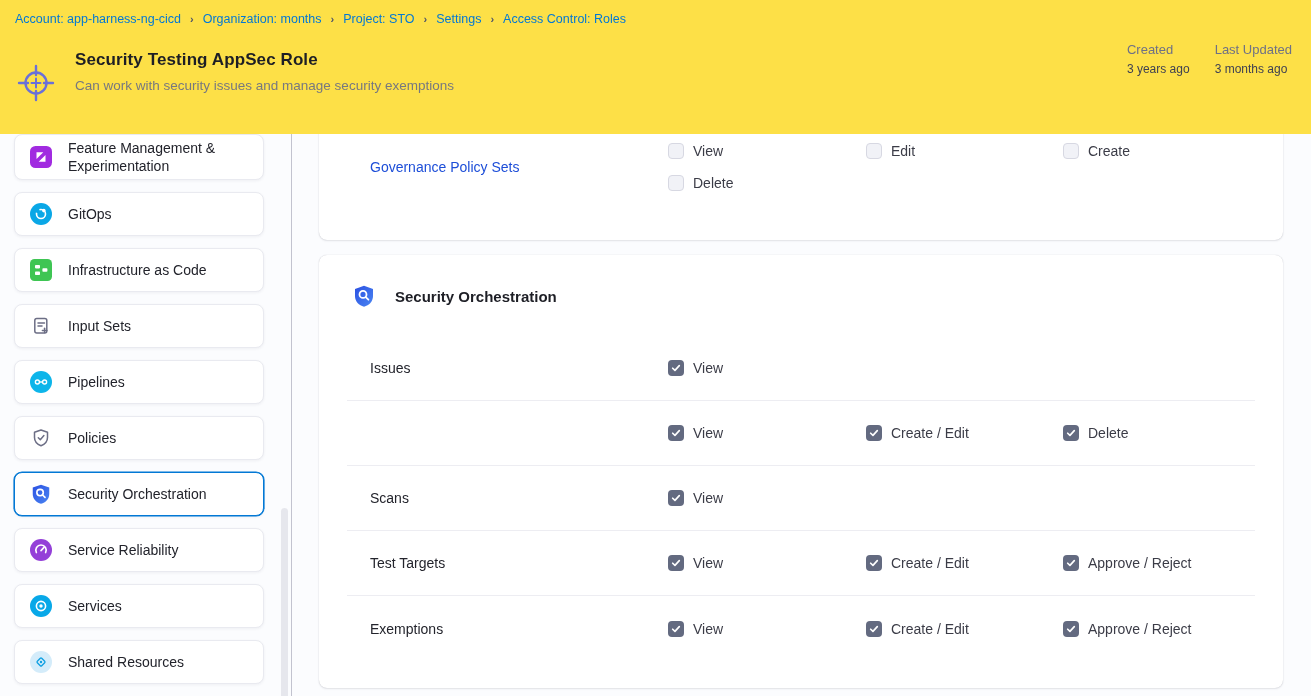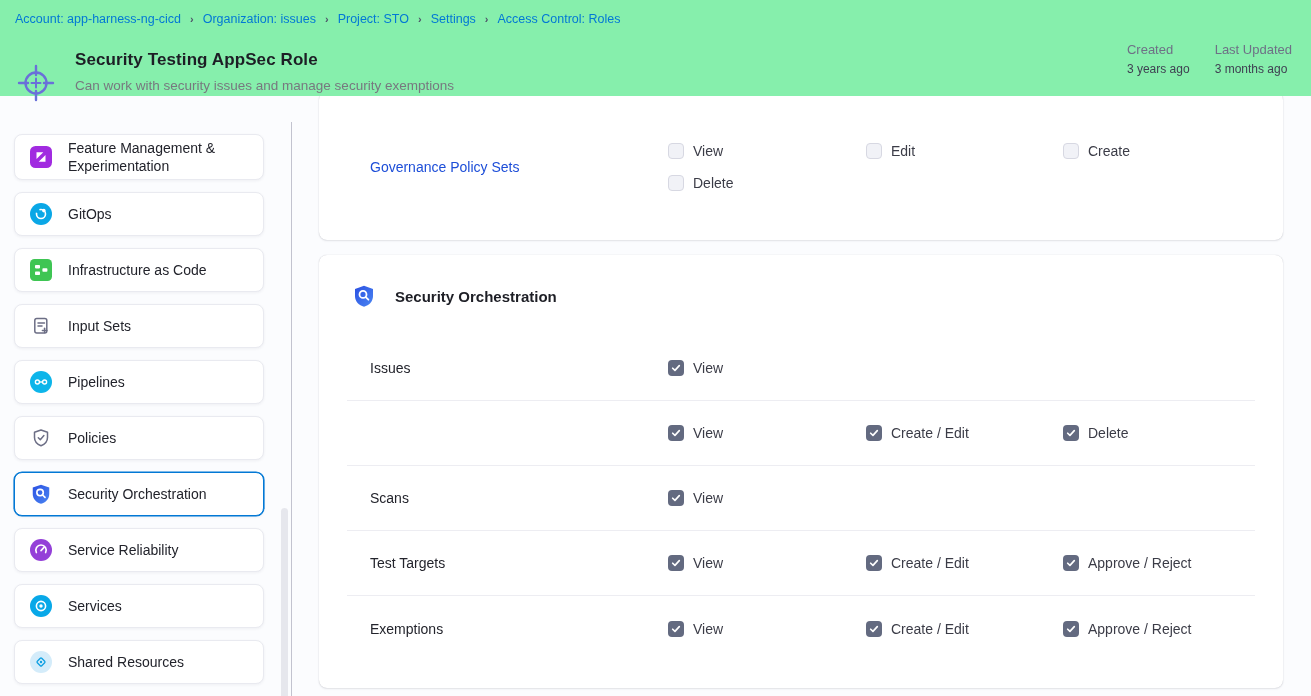--- a/index.html
+++ b/index.html
@@ -3,21 +3,21 @@
 <meta charset="utf-8">
 <style>
   * { margin:0; padding:0; box-sizing:border-box; }
   html,body { width:1311px; height:696px; }
   body {
     position:relative; overflow:hidden; background:#fbfcfe;
     font-family:"Liberation Sans","DejaVu Sans",sans-serif;
     -webkit-font-smoothing:antialiased;
   }
   
-  .band { position:absolute; left:0; top:0; width:1311px; height:96px; background:#86efac; z-index:3; }
+  .band { position:absolute; left:0; top:0; width:1311px; height:134px; background:#fde047; z-index:3; }
   .breadcrumb { position:absolute; left:15px; top:12px; display:flex; align-items:center; gap:9px; font-size:12.5px; }
   .crumb { color:#0278d5; cursor:pointer; white-space:nowrap; }
   .crumb-sep { color:#4f5468; font-size:11px; font-weight:700; transform:translateY(-0.5px); }
   .role-icon { position:absolute; left:13px; top:60px; width:46px; height:46px; }
   .role-title { position:absolute; left:75px; top:50px; font-size:17px; font-weight:700; color:#1d1e25; letter-spacing:.1px; }
   .role-desc { position:absolute; left:75px; top:77px; width:397px; font-size:13.5px; line-height:18px; color:#77787f; overflow-wrap:anywhere; }
   .meta { position:absolute; right:19px; top:42px; display:flex; align-items:center; }
   .meta-col { display:flex; flex-direction:column; gap:5px; }
   .meta-divider { width:1px; background:#c4c6d4; margin:2px 12px 0 12px; }
   .meta-label { font-size:13px; color:#6e7086; }
@@ -56,21 +56,21 @@
   .perm-label { font-size:14px; color:#3b3c47; }
   svg { display:block; }
 </style>
 </head>
 <body>
 
 <div class="band">
   <div class="breadcrumb" id="breadcrumb">
       <span class="crumb">Account: app-harness-ng-cicd</span>
       <span class="crumb-sep">›</span>
-      <span class="crumb">Organization: issues</span>
+      <span class="crumb">Organization: months</span>
       <span class="crumb-sep">›</span>
       <span class="crumb">Project: STO</span>
       <span class="crumb-sep">›</span>
       <span class="crumb">Settings</span>
       <span class="crumb-sep">›</span>
       <span class="crumb">Access Control: Roles</span>
     </div>
 
   <span class="role-icon">
     <svg width="46" height="46" viewBox="0 0 46 46" fill="none" stroke="#6a70d9" stroke-width="2.4" stroke-linecap="round">

